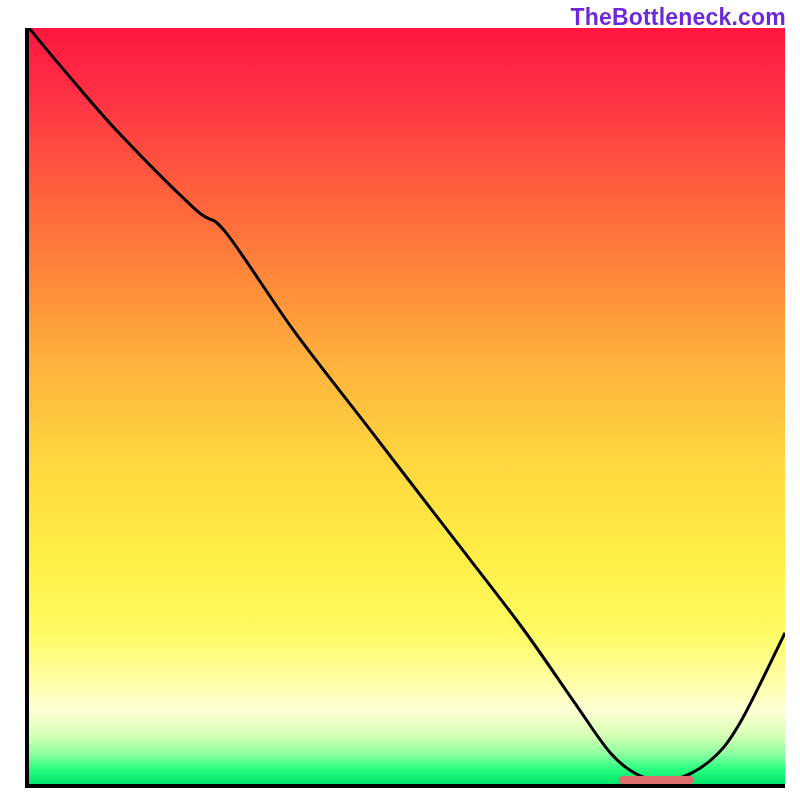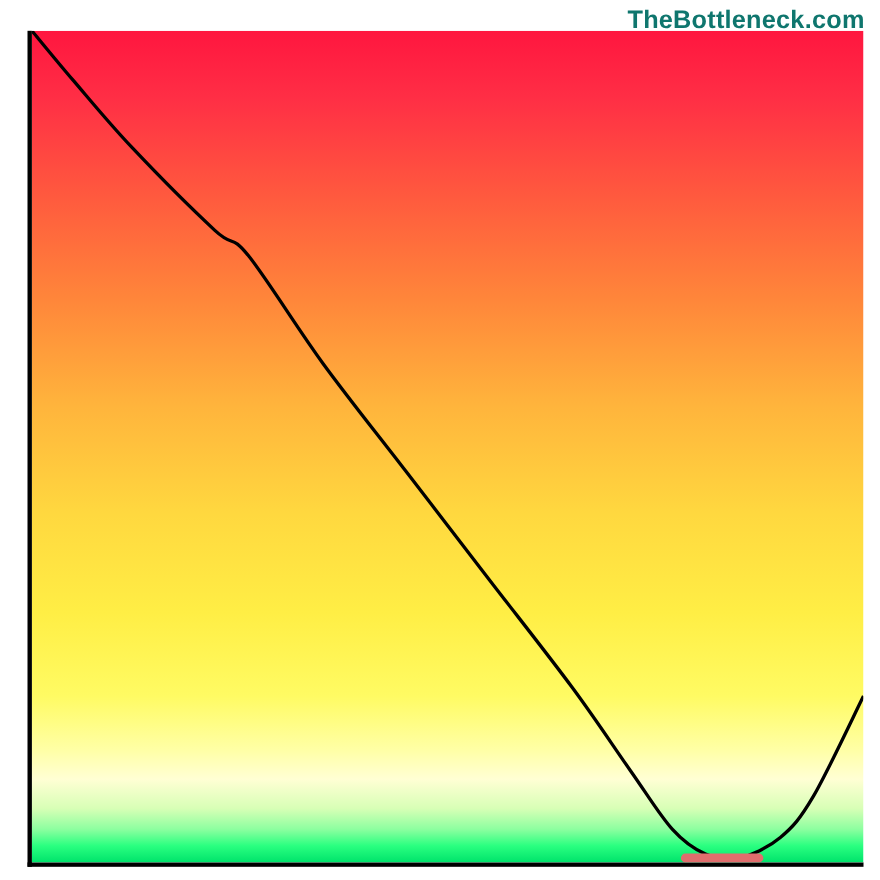--- a/index.html
+++ b/index.html
@@ -15,21 +15,21 @@
     position: relative;
     width: 800px;
     height: 800px;
   }
   .watermark {
     position: absolute;
     top: 4px;
     right: 14px;
     font-size: 23px;
     font-weight: 600;
-    color: #0f766e;
+    color: #6d28d9;
     letter-spacing: 0.2px;
     user-select: none;
   }
   .plot-area {
     position: absolute;
     left: 25px;
     top: 28px;
     width: 756px;
     height: 756px;
     border-left: 4px solid #000;

